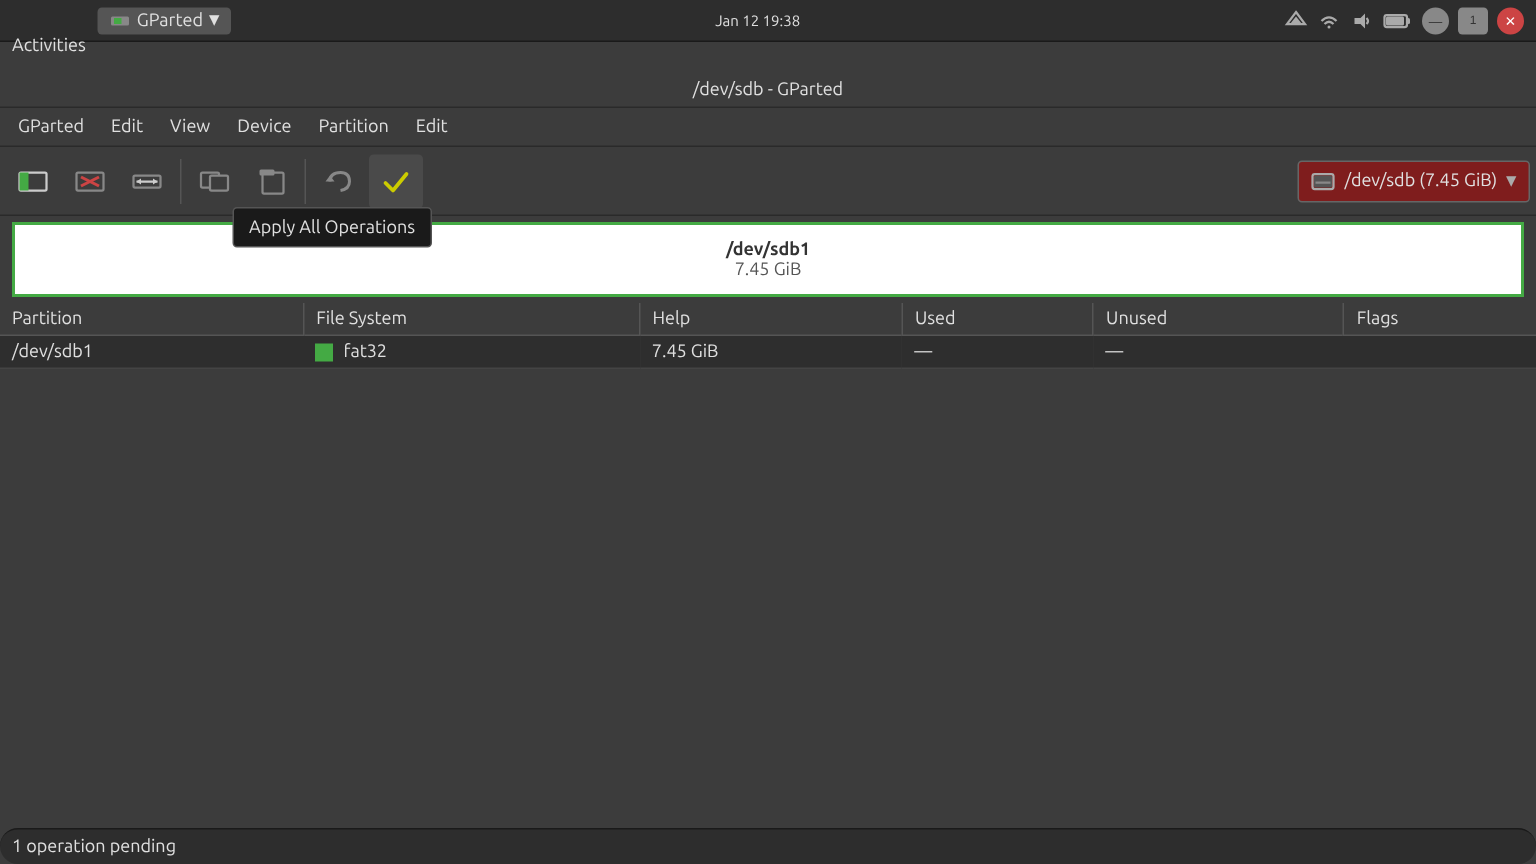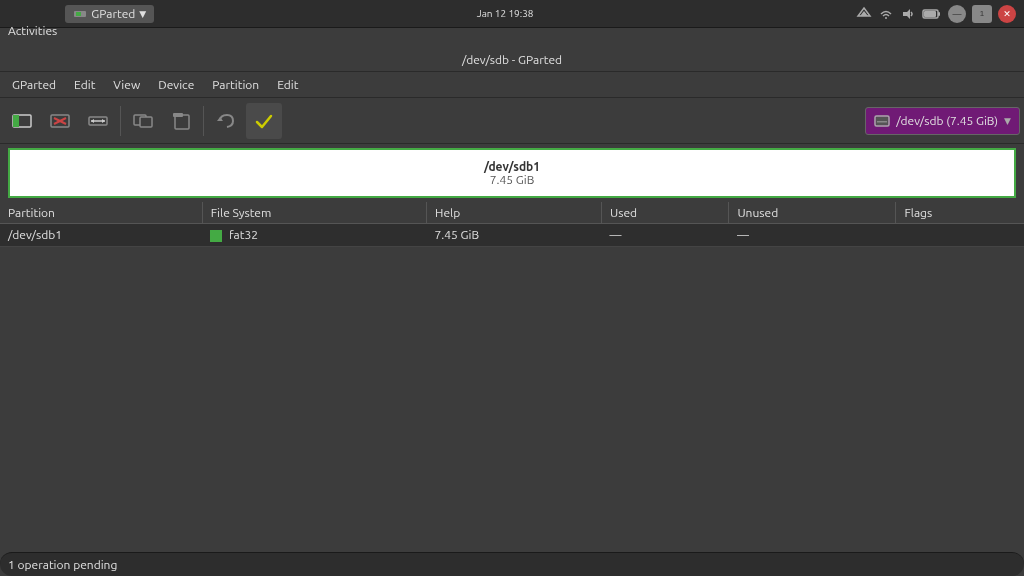--- a/index.html
+++ b/index.html
@@ -112,21 +112,21 @@
     .toolbar-separator {
       width: 1px;
       height: 30px;
       background: #555;
       margin: 0 2px;
     }
 
     
     #device-selector {
       margin-left: auto;
-      background: #701a75;
+      background: #7f1d1d;
       border: 1px solid #666;
       border-radius: 3px;
       height: 28px;
       display: flex;
       align-items: center;
       padding: 0 8px;
       gap: 6px;
       cursor: pointer;
       font-size: 12px;
       color: #e0e0e0;
@@ -337,20 +337,23 @@
       <polygon points="5,7 2,11 8,11" fill="#888"></polygon>
     </svg>
   </button>
 
   <button class="toolbar-btn active-btn" title="Apply All Operations" style="position:relative;">
     <svg width="22" height="22" viewBox="0 0 22 22">
       <polyline points="4,12 9,17 18,6" fill="none" stroke="#cccc00" stroke-width="2.5" stroke-linecap="round" stroke-linejoin="round"></polyline>
     </svg>
   </button>
 
+  <div id="tooltip">
+    <span>Apply All Operations</span>
+  </div>
 
   <div id="device-selector">
     <svg width="16" height="16" viewBox="0 0 16 16">
       <rect x="1" y="3" width="14" height="10" rx="1.5" fill="none" stroke="#aaa" stroke-width="1.5"></rect>
       <rect x="2" y="4" width="12" height="8" rx="1" fill="#555"></rect>
       <rect x="3" y="8" width="10" height="1.5" fill="#888"></rect>
     </svg>
     <span>/dev/sdb (7.45 GiB)</span>
     <span style="font-size:9px; color:#aaa;">▼</span>
   </div>

